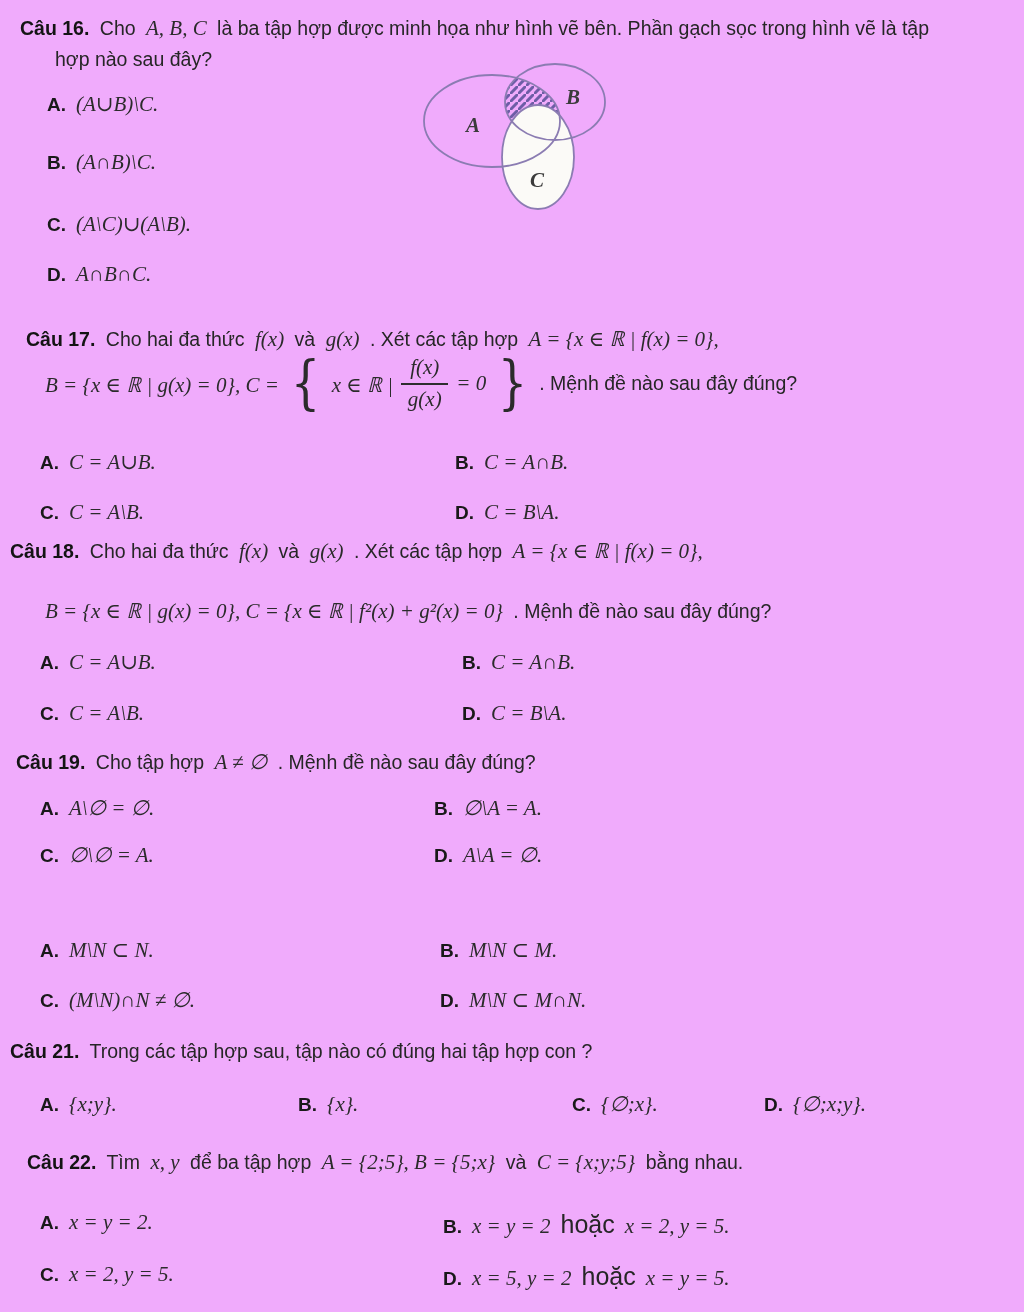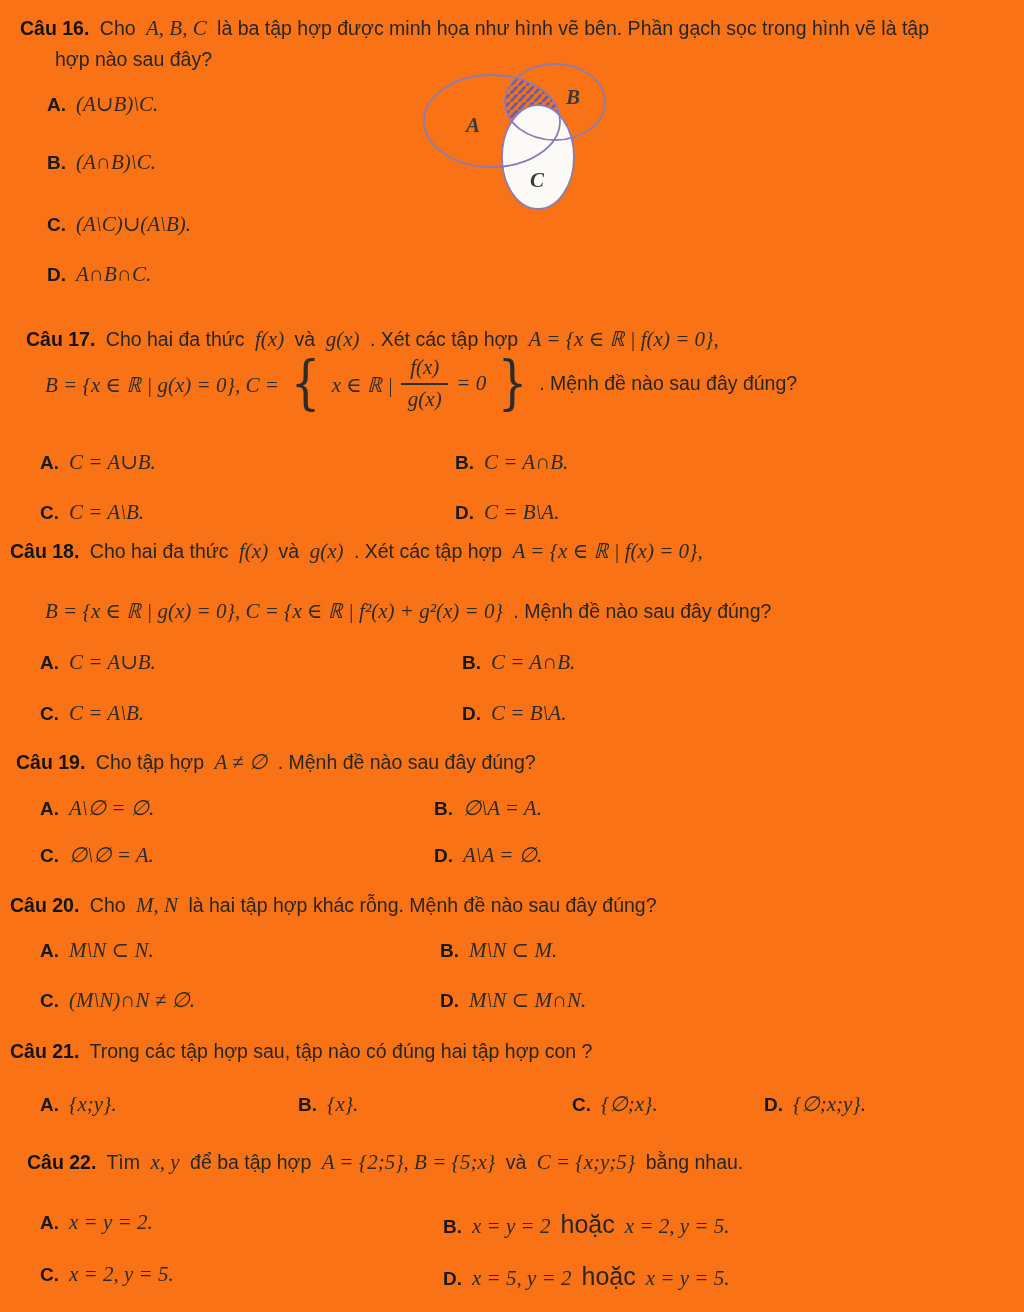--- a/index.html
+++ b/index.html
@@ -1,19 +1,19 @@
 <!DOCTYPE html>
 <html><head>
 <meta charset="utf-8">
 <style>
   html,body{margin:0;padding:0;background:#e8e8e8;}
   .page{
     position:relative;
     width:1024px;height:1312px;
-    background:#f97316;
+    background:#f0abfc;
     overflow:hidden;
     color:#262626;
     font-family:"Liberation Sans", sans-serif;
     font-size:19.5px;
   }
   .abs{position:absolute;}
   .qhead{white-space:nowrap;}
   .qhead > span{margin-right:5px;}
   .qlabel{font-weight:700;color:#141414;}
   .m{
@@ -177,26 +177,20 @@
   </div>
   <div class="abs opt" style="left:40px;top:843px;">
     <span class="letter">C.</span>
     <span class="m">∅\∅ = A.</span>
   </div>
   <div class="abs opt" style="left:434px;top:843px;">
     <span class="letter">D.</span>
     <span class="m">A\A = ∅.</span>
   </div>
 
-  <div class="abs qhead" style="left:10px;top:893px;">
-    <span class="qlabel">Câu 20.</span>
-    <span>Cho</span>
-    <span class="m">M, N</span>
-    <span>là hai tập hợp khác rỗng. Mệnh đề nào sau đây đúng?</span>
-  </div>
   <div class="abs opt" style="left:40px;top:938px;">
     <span class="letter">A.</span>
     <span class="m">M\N ⊂ N.</span>
   </div>
   <div class="abs opt" style="left:440px;top:938px;">
     <span class="letter">B.</span>
     <span class="m">M\N ⊂ M.</span>
   </div>
   <div class="abs opt" style="left:40px;top:988px;">
     <span class="letter">C.</span>

